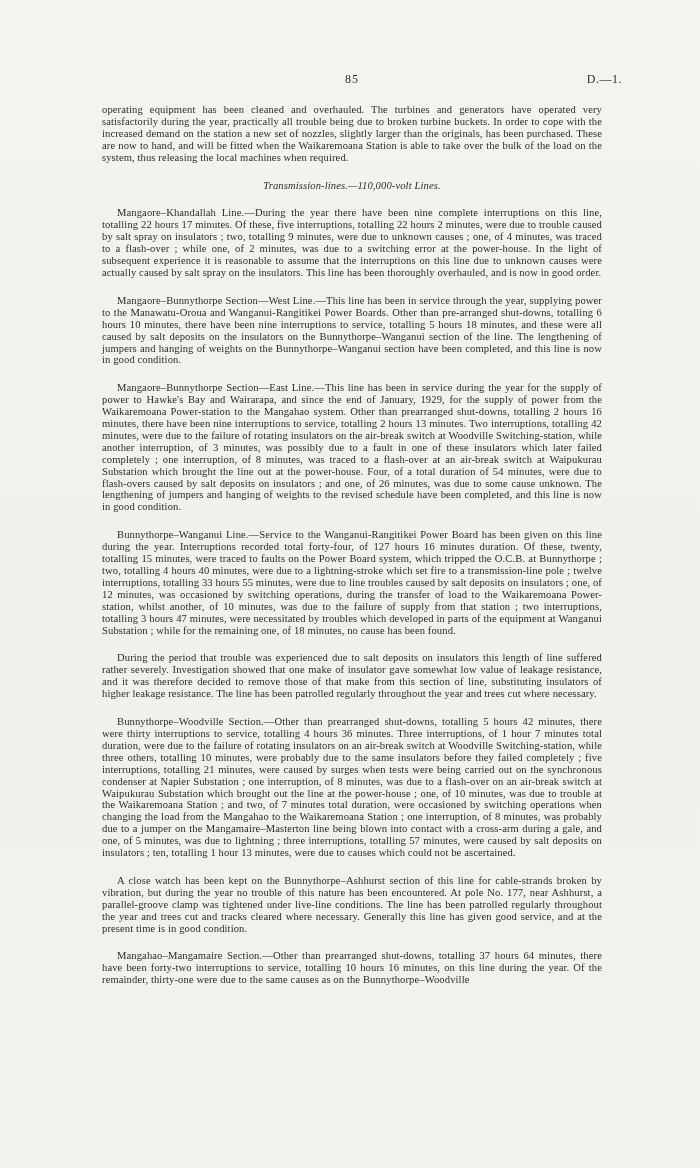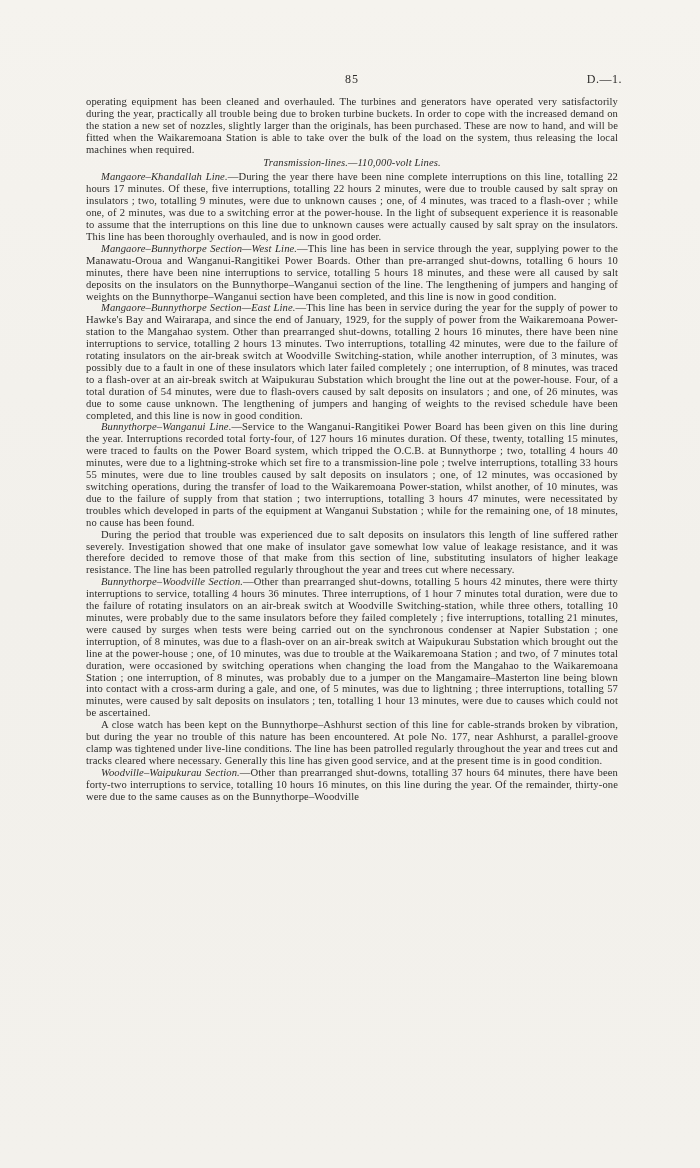--- a/index.html
+++ b/index.html
@@ -14,21 +14,21 @@
     background: linear-gradient(180deg, #f5f3ee 0%, #f2f0eb 50%, #f3f1ec 100%);
     box-sizing: border-box;
     padding: 72px 82px 40px 86px;
     font-family: "Liberation Serif", "DejaVu Serif", serif;
     color: #2d2c2a;
     overflow: hidden;
   }
   .page-header {
     position: relative;
     height: 16px;
-    margin-bottom: 8px;
+    margin-bottom: 16px;
     font-size: 12px;
   }
   .page-number {
     position: absolute;
     left: 0;
     right: 0;
     text-align: center;
     letter-spacing: 1px;
   }
   .doc-ref {
@@ -37,49 +37,48 @@
     top: 0;
     letter-spacing: 0.5px;
   }
   .doc-body {
     font-size: 10.6px;
     line-height: 11.9px;
     text-align: justify;
     letter-spacing: 0.1px;
   }
   .doc-body p {
-    margin: 0;
+    margin: 16px;
     text-indent: 15px;
   }
   .doc-body p.no-indent {
     text-indent: 0;
   }
   .doc-body p.section-heading {
     text-align: center;
     text-indent: 0;
     font-style: italic;
     margin: 1px 0 3px 0;
   }
   .lead-italic {
-    font-style: italic;
   }
 </style>
 </head>
 <body>
 
 <div class="page">
   <div class="page-header">
     <span class="page-number">85</span>
     <span class="doc-ref">D.—1.</span>
   </div>
   <div class="doc-body" id="doc-body">
       <p class="no-indent"><span>operating equipment has been cleaned and overhauled.  The turbines and generators have operated very satisfactorily during the year, practically all trouble being due to broken turbine buckets.  In order to cope with the increased demand on the station a new set of nozzles, slightly larger than the originals, has been purchased.   These are now to hand, and will be fitted when the Waikaremoana Station is able to take over the bulk of the load on the system, thus releasing the local machines when required.</span></p>
       <p class="section-heading">Transmission-lines.—110,000-volt Lines.</p>
       <p><span class="lead-italic">Mangaore–Khandallah Line.</span><span>—During the year there have been nine complete interruptions on this line, totalling 22 hours 17 minutes.  Of these, five interruptions, totalling 22 hours 2 minutes, were due to trouble caused by salt spray on insulators ;  two, totalling 9 minutes, were due to unknown causes ;  one, of 4 minutes, was traced to a flash-over ;  while one, of 2 minutes, was due to a switching error at the power-house.  In the light of subsequent experience it is reasonable to assume that the interruptions on this line due to unknown causes were actually caused by salt spray on the insulators.  This line has been thoroughly overhauled, and is now in good order.</span></p>
       <p><span class="lead-italic">Mangaore–Bunnythorpe Section—West Line.</span><span>—This line has been in service through the year, supplying power to the Manawatu-Oroua and Wanganui-Rangitikei Power Boards.   Other than pre-arranged shut-downs, totalling 6 hours 10 minutes, there have been nine interruptions to service, totalling 5 hours 18 minutes, and these were all caused by salt deposits on the insulators on the Bunnythorpe–Wanganui section of the line.  The lengthening of jumpers and hanging of weights on the Bunnythorpe–Wanganui section have been completed, and this line is now in good condition.</span></p>
       <p><span class="lead-italic">Mangaore–Bunnythorpe Section—East Line.</span><span>—This line has been in service during the year for the supply of power to Hawke's Bay and Wairarapa, and since the end of January, 1929, for the supply of power from the Waikaremoana Power-station to the Mangahao system.  Other than prearranged shut-downs, totalling 2 hours 16 minutes, there have been nine interruptions to service, totalling 2 hours 13 minutes.  Two interruptions, totalling 42 minutes, were due to the failure of rotating insulators on the air-break switch at Woodville Switching-station, while another interruption, of 3 minutes, was possibly due to a fault in one of these insulators which later failed completely ;  one interruption, of 8 minutes, was traced to a flash-over at an air-break switch at Waipukurau Substation which brought the line out at the power-house.  Four, of a total duration of 54 minutes, were due to flash-overs caused by salt deposits on insulators ;  and one, of 26 minutes, was due to some cause unknown.  The lengthening of jumpers and hanging of weights to the revised schedule have been completed, and this line is now in good condition.</span></p>
       <p><span class="lead-italic">Bunnythorpe–Wanganui Line.</span><span>—Service to the Wanganui-Rangitikei Power Board has been given on this line during the year.  Interruptions recorded total forty-four, of 127 hours 16 minutes duration.  Of these, twenty, totalling 15 minutes, were traced to faults on the Power Board system, which tripped the O.C.B. at Bunnythorpe ;  two, totalling 4 hours 40 minutes, were due to a lightning-stroke which set fire to a transmission-line pole ;  twelve interruptions, totalling 33 hours 55 minutes, were due to line troubles caused by salt deposits on insulators ;  one, of 12 minutes, was occasioned by switching operations, during the transfer of load to the Waikaremoana Power-station, whilst another, of 10 minutes, was due to the failure of supply from that station ;  two interruptions, totalling 3 hours 47 minutes, were necessitated by troubles which developed in parts of the equipment at Wanganui Substation ;  while for the remaining one, of 18 minutes, no cause has been found.</span></p>
       <p><span>During the period that trouble was experienced due to salt deposits on insulators this length of line suffered rather severely.  Investigation showed that one make of insulator gave somewhat low value of leakage resistance, and it was therefore decided to remove those of that make from this section of line, substituting insulators of higher leakage resistance.  The line has been patrolled regularly throughout the year and trees cut where necessary.</span></p>
       <p><span class="lead-italic">Bunnythorpe–Woodville Section.</span><span>—Other than prearranged shut-downs, totalling 5 hours 42 minutes, there were thirty interruptions to service, totalling 4 hours 36 minutes.   Three interruptions, of 1 hour 7 minutes total duration, were due to the failure of rotating insulators on an air-break switch at Woodville Switching-station, while three others, totalling 10 minutes, were probably due to the same insulators before they failed completely ;  five interruptions, totalling 21 minutes, were caused by surges when tests were being carried out on the synchronous condenser at Napier Substation ;  one interruption, of 8 minutes, was due to a flash-over on an air-break switch at Waipukurau Substation which brought out the line at the power-house ;  one, of 10 minutes, was due to trouble at the Waikaremoana Station ;  and two, of 7 minutes total duration, were occasioned by switching operations when changing the load from the Mangahao to the Waikaremoana Station ;  one interruption, of 8 minutes, was probably due to a jumper on the Mangamaire–Masterton line being blown into contact with a cross-arm during a gale, and one, of 5 minutes, was due to lightning ;  three interruptions, totalling 57 minutes, were caused by salt deposits on insulators ;  ten, totalling 1 hour 13 minutes, were due to causes which could not be ascertained.</span></p>
       <p><span>A close watch has been kept on the Bunnythorpe–Ashhurst section of this line for cable-strands broken by vibration, but during the year no trouble of this nature has been encountered.  At pole No. 177, near Ashhurst, a parallel-groove clamp was tightened under live-line conditions.  The line has been patrolled regularly throughout the year and trees cut and tracks cleared where necessary.  Generally this line has given good service, and at the present time is in good condition.</span></p>
-      <p><span class="lead-italic">Woodville–Waipukurau Section.</span><span>—Other than prearranged shut-downs, totalling 37 hours 64 minutes, there have been forty-two interruptions to service, totalling 10 hours 16 minutes, on this line during the year.   Of the remainder, thirty-one were due to the same causes as on the Bunnythorpe–Woodville</span></p>
+      <p><span class="lead-italic">Mangahao–Mangamaire Section.</span><span>—Other than prearranged shut-downs, totalling 37 hours 64 minutes, there have been forty-two interruptions to service, totalling 10 hours 16 minutes, on this line during the year.   Of the remainder, thirty-one were due to the same causes as on the Bunnythorpe–Woodville</span></p>
     </div>
 </div>
 
 </body></html>

